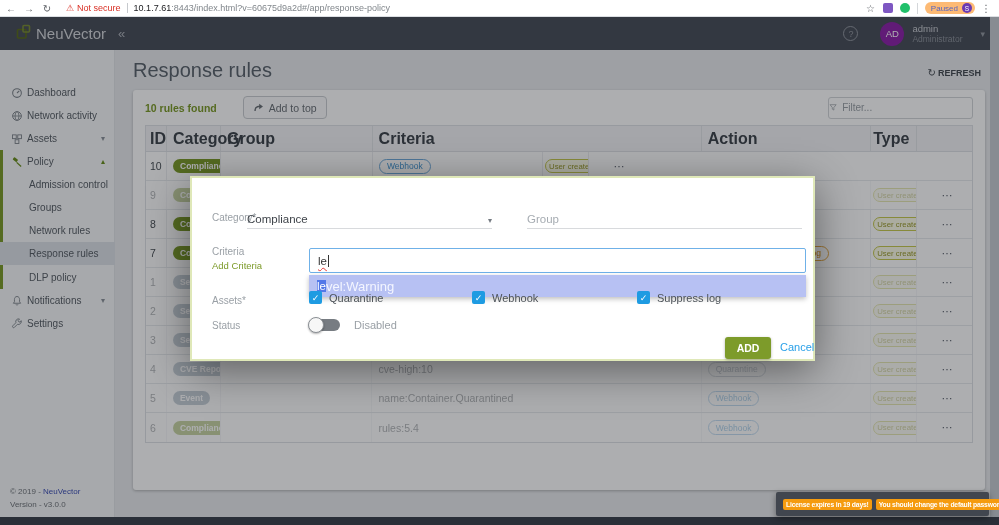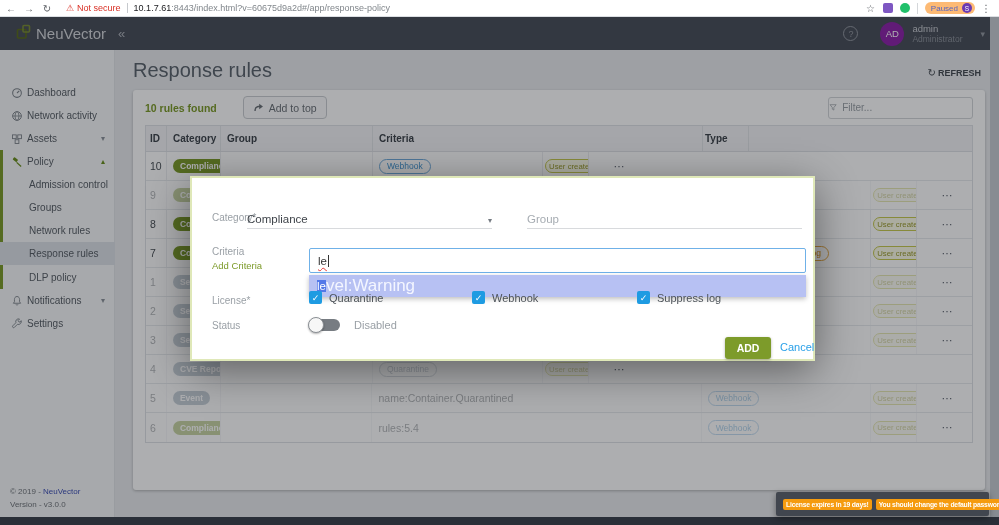--- a/index.html
+++ b/index.html
@@ -78,21 +78,21 @@
   .filter-box { margin-left:auto; display:flex; align-items:center; border:1px solid #d2d5d9; border-radius:3px;
                 height:22px; width:145px; padding:0 0; background:#fff; }
   .filter-box svg { width:9px; height:9px; margin-right:5px; }
   .filter-box input { border:none; outline:none; width:100%; font-size:10px; color:#555;
                       font-family:"Liberation Sans", sans-serif; }
   .filter-box input::placeholder { color:#9aa0a6; }
 
   
   .rtable { margin:0 12px; border:1px solid #dfe2e6; }
   .thead { display:flex; height:26px; background:#f3f4f6; border-bottom:1px solid #dfe2e6; }
-  .hcell { font-size:10px; font-weight:bold; color:#3f454c; display:flex; align-items:center; padding-left:6px;
+  .hcell { font-size:16px; font-weight:bold; color:#3f454c; display:flex; align-items:center; padding-left:6px;
            border-right:1px solid #e1e4e8; }
   .trow { display:flex; height:29px; border-bottom:1px solid #e8ebee; background:#fff; cursor:pointer;}
   .trow:last-child { border-bottom:none; }
   .cell { display:flex; align-items:center; padding-left:6px; border-right:1px solid #eceef1; font-size:10.5px;
           color:#4a5056; overflow:hidden; white-space:nowrap; }
   .c-id { width:21px; padding-left:4px; }
   .c-cat { width:54px; }
   .c-group { width:152px; }
   .c-criteria { width:330px; }
   .c-action { width:170px; gap:4px; }
@@ -126,21 +126,21 @@
   .mfield .fcaret { margin-left:auto; font-size:8px; color:#757b82; }
   .placeholder { color:#a6acb2; }
   .add-crit { position:absolute; font-size:9.5px; color:#7d9b2a; cursor:pointer; }
   .crit-input { position:absolute; left:117px; top:70px; width:497px; height:25px; border:1.5px solid #6fb1e8;
                 border-radius:2px; background:#fff; display:flex; align-items:center; padding-left:8px; }
   .typed { font-size:11.5px; color:#333; text-decoration:underline wavy #e53935 1px; text-underline-offset:2px;
            border-right:1px solid #333; padding-right:1px;}
   .suggest { position:absolute; left:117px; top:97px; width:497px; height:22px; background:#b7c1f3;
              display:flex; align-items:center; padding-left:8px; box-shadow:0 2px 5px rgba(0,0,0,.25); cursor:pointer;}
   .sg-match { font-size:11.5px; color:#fff; background:#5378e8; }
-  .sg-rest { font-size:17px; color:#f4f6ff; }
+  .sg-rest { font-size:13px; color:#f4f6ff; }
   .cbx { position:absolute; top:113px; display:flex; align-items:center; cursor:pointer; }
   .box { width:13px; height:13px; background:#1e9be2; border-radius:2px; color:#fff; font-size:9px;
          display:flex; align-items:center; justify-content:center; }
   .box i { font-style:normal; }
   .cbl { font-size:11px; color:#4c5258; margin-left:7px; }
   .toggle { position:absolute; left:118px; top:141px; width:30px; height:12px; background:#777c82; border-radius:6px; cursor:pointer;}
   .knob { position:absolute; left:-2px; top:-2.5px; width:16px; height:16px; background:#f7f7f7; border:1px solid #8a8f94;
           border-radius:50%; box-shadow:0 1px 2px rgba(0,0,0,.3); }
   .disabled-lbl { position:absolute; left:162px; top:141px; font-size:11px; color:#9aa0a6; }
   .add-btn { position:absolute; left:533px; top:159px; width:46px; height:22px; background:#7d9b2a; color:#fff;
@@ -311,20 +311,21 @@
             <input placeholder="Filter..." style="">
           </span>
         </div>
 
         <div class="rtable">
           <div class="thead">
             <div class="hcell c-id">ID</div>
             <div class="hcell c-cat">Category</div>
             <div class="hcell c-group">Group</div>
             <div class="hcell c-criteria">Criteria</div>
+            <div class="hcell c-action">Action</div>
             <div class="hcell c-type">Type</div>
             <div class="hcell c-menu"></div>
           </div>
           <div id="tbody">
   <div class="trow">
     <div class="cell c-id">10</div>
     <div class="cell c-cat">
                   <span class="cbadge cat-compliance">Compliance</span>
                 </div>
     <div class="cell c-group"></div>
@@ -437,20 +438,21 @@
                   <span class="dots">⋯</span>
                 </div>
   </div>
 
   <div class="trow disabled">
     <div class="cell c-id">4</div>
     <div class="cell c-cat">
                   <span class="cbadge cat-cve-report">CVE Report</span>
                 </div>
     <div class="cell c-group"></div>
+    <div class="cell c-criteria">cve-high:10</div>
     <div class="cell c-action">
                   <span class="abadge a-quarantine">Quarantine</span>
                 </div>
     <div class="cell c-type">
                   <span class="tbadge">User created</span>
                 </div>
     <div class="cell c-menu">
                   <span class="dots">⋯</span>
                 </div>
   </div>
@@ -514,21 +516,21 @@
     <span class="mlabel" style="left:20px; top:68px">Criteria</span>
     <span class="add-crit" style="left:20px; top:82px">Add Criteria</span>
     <div class="crit-input">
       <span class="typed">le</span>
     </div>
     <div class="suggest">
       <span class="sg-match">le</span>
         <span class="sg-rest">vel:Warning</span>
     </div>
 
-    <span class="mlabel" style="left:20px; top:117px">License*</span>
+    <span class="mlabel" style="left:20px; top:117px">Assets*</span>
     <div class="cbx" style="left:117px">
       <span class="box">
           <i>✓</i>
         </span>
       <span class="cbl">Quarantine</span>
     </div>
     <div class="cbx" style="left:280px">
       <span class="box">
           <i>✓</i>
         </span>

